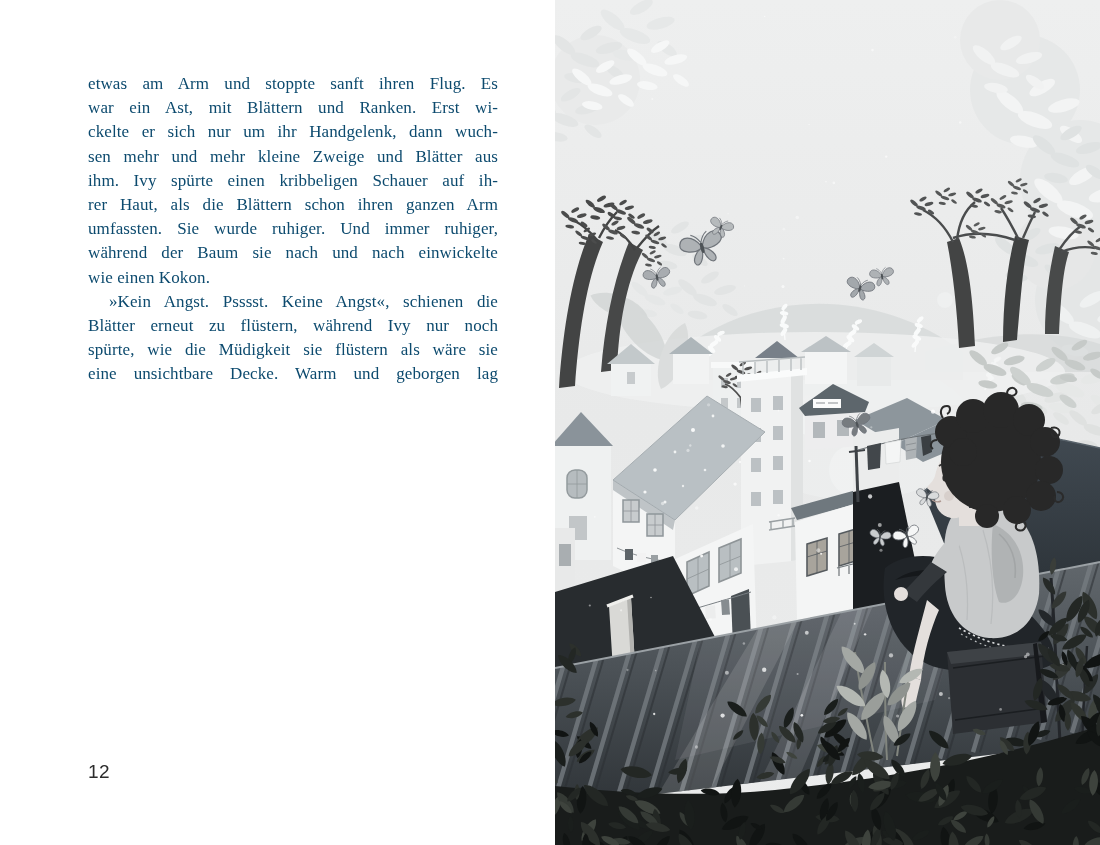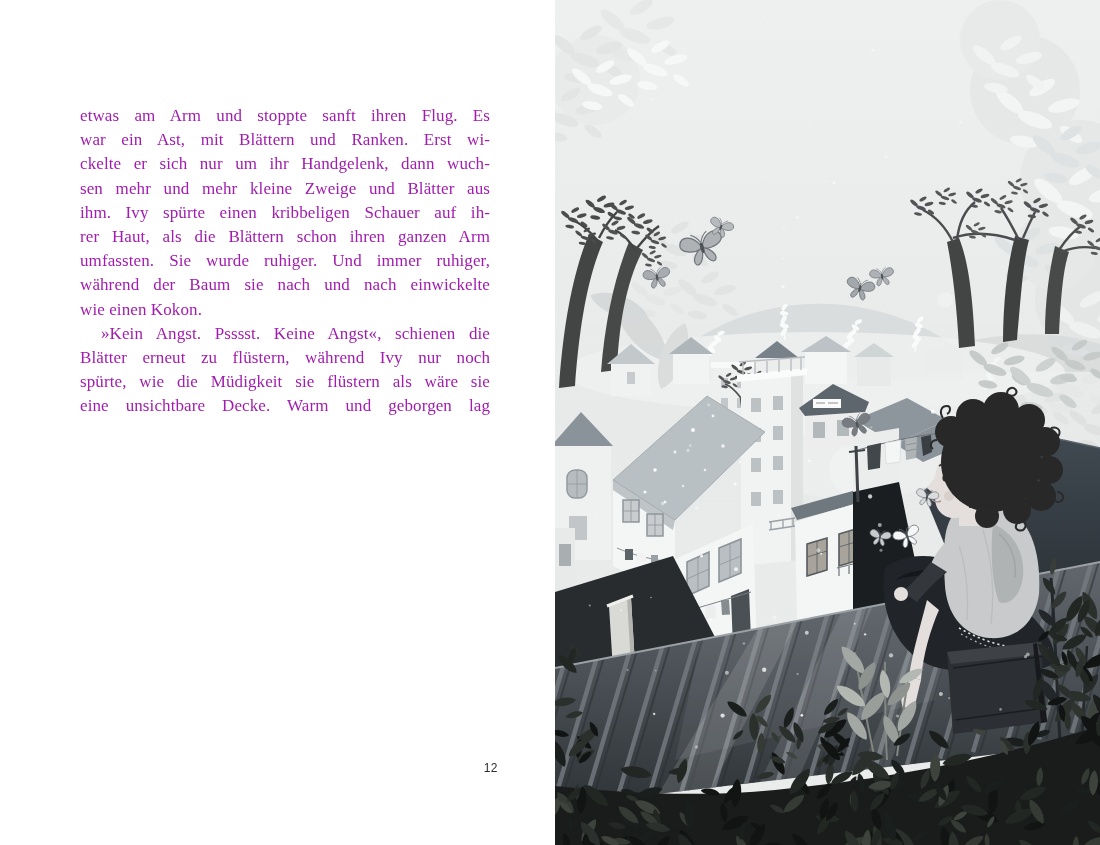--- a/index.html
+++ b/index.html
@@ -1,25 +1,25 @@
 <!DOCTYPE html>
 <html style="--c-sky: #eaebeb; --c-hill: #d8dbdb; --c-background_foliage: #e4e6e6; --c-tree_dark: #434444; --c-wall_white: #f4f5f5; --c-roof_light: #b9c0c4; --c-roof_mid: #8d969c; --c-roof_dark: #39424a; --c-girl_hair: #282828; --c-girl_skin: #e4dfdc; --c-hoodie: #c8cacb; --c-glove: #34383c; --c-cape: #212529; --c-corrugated: #4b5156; --c-foliage_dark: #191c1b; --c-sparkle: #ffffff; --c-butterfly: #9ca1a5;"><head>
 <meta charset="utf-8">
 <style>
   html,body{margin:0;padding:0;background:#ffffff;}
   body{width:1100px;height:845px;overflow:hidden;font-family:"Liberation Serif",serif;}
   .spread{position:relative;width:1100px;height:845px;background:#ffffff;}
   .page-left{position:absolute;left:0;top:0;width:555px;height:845px;background:#ffffff;}
-  .text-block{position:absolute;left:80px;top:72px;width:410px;color:#a21caf;
-              font-size:17px;line-height:24.2px;letter-spacing:0.1px;margin-top:32px;}
+  .text-block{position:absolute;left:88px;top:72px;width:410px;color:#0c4a6e;
+              font-size:17px;line-height:24.2px;letter-spacing:0.1px;}
   .line{height:24.2px;overflow:hidden;text-align:justify;text-align-last:justify;}
   .line.end{text-align-last:left;}
   .line.indent{text-indent:21px;}
-  .page-number{position:absolute;left:88px;top:761px;width:410px;text-align:right;
-               font-family:"Liberation Sans",sans-serif;font-size:12px;color:#2c2c2c;letter-spacing:.5px;}
+  .page-number{position:absolute;left:88px;top:761px;width:410px;text-align:left;
+               font-family:"Liberation Sans",sans-serif;font-size:19px;color:#2c2c2c;letter-spacing:.5px;}
   .page-right{position:absolute;left:555px;top:0;width:545px;height:845px;}
   svg{display:block;}
   
   .c-hair{fill:var(--c-girl_hair);} .c-skin{fill:var(--c-girl_skin);}
   .c-hoodie{fill:var(--c-hoodie);}  .c-glove{fill:var(--c-glove);}
   .c-cape{fill:var(--c-cape);}      .c-wall{fill:var(--c-wall_white);}
   .c-roofM{fill:var(--c-roof_mid);} .c-hill{fill:var(--c-hill);}
   .c-tree{fill:var(--c-tree_dark);} .c-fol{fill:var(--c-foliage_dark);}
 </style>
 </head>

